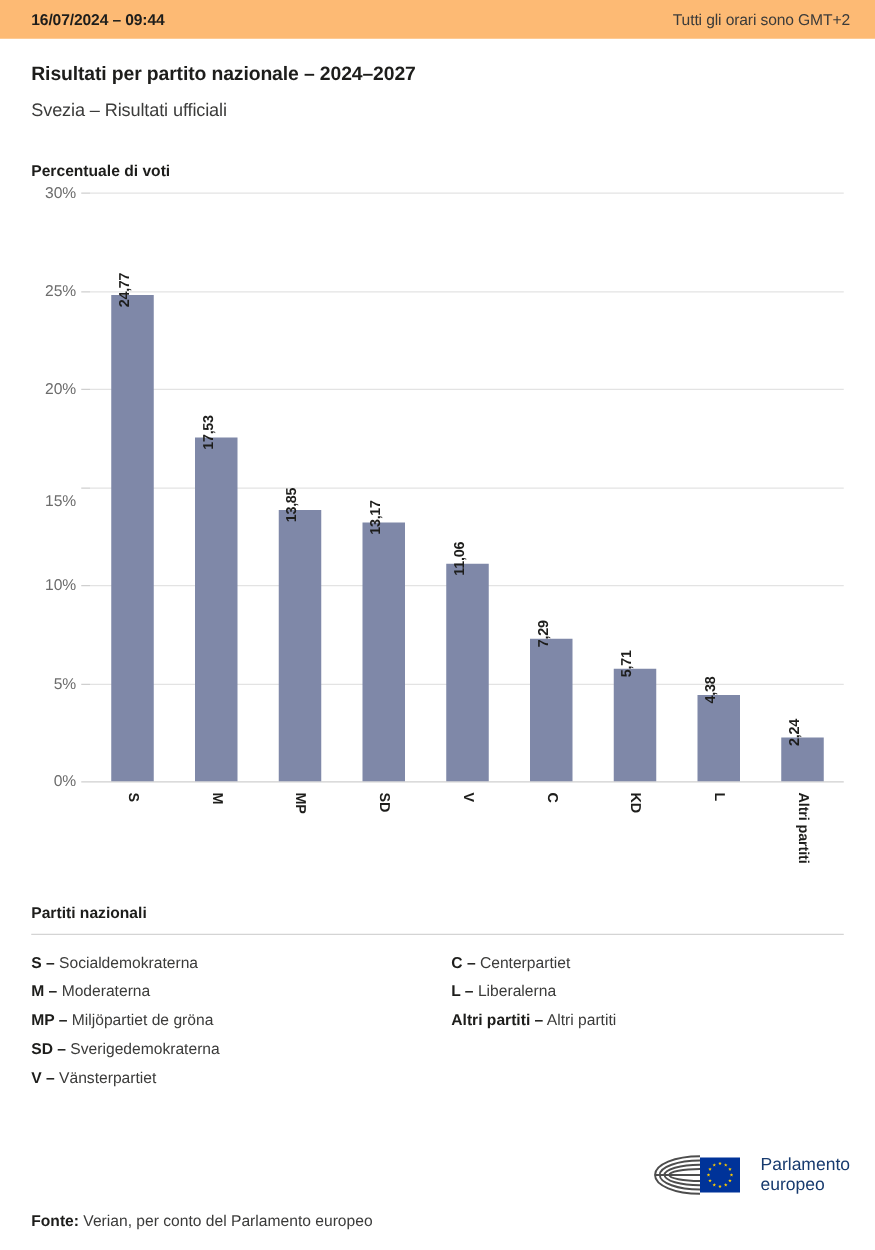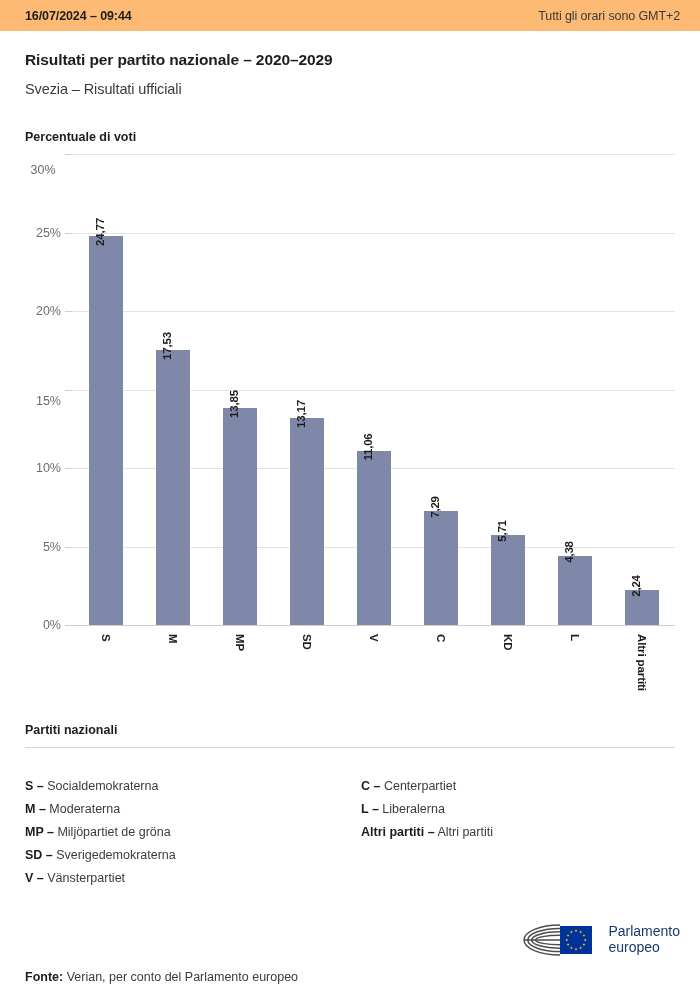--- a/index.html
+++ b/index.html
@@ -168,21 +168,21 @@
   .legend-rule {
     height: 1px;
     background: #d4d4d4;
     margin-top: 10px;
     margin-bottom: 15px;
   }
   .legend-cols {
     display: flex;
     gap: 0;
   }
-  .legend-col { width: 50%; margin-top: 16px; }
+  .legend-col { width: 50%; }
   .legend-col:nth-child(2) { padding-left: 11px; }
   .legend-item {
     font-size: 12.5px;
     color: #3b3b3a;
     margin-bottom: 9px;
     white-space: nowrap;
   }
   .legend-abbr {
     font-weight: bold;
     color: #1d1d1b;
@@ -221,21 +221,21 @@
 </style>
 </head>
 <body>
 
 <div class="topbar">
   <span class="topbar-date">16/07/2024 – 09:44</span>
   <span class="topbar-tz">Tutti gli orari sono GMT+2</span>
 </div>
 
 <div class="page-head">
-  <h1 class="page-title">Risultati per partito nazionale – 2020–2029</h1>
+  <h1 class="page-title">Risultati per partito nazionale – 2024–2027</h1>
   <h2 class="page-subtitle">Svezia – Risultati ufficiali</h2>
 </div>
 
 <div class="chart-block">
   <div class="chart-caption">Percentuale di voti</div>
   <div class="chart">
     <div class="plot">
       <div id="gridlines">
           <div class="gridline baseline" style="top: 471px;">
             <span class="ytick" style="top: 0px;">0%</span>
@@ -255,21 +255,21 @@
           </div>
           <div class="gridline" style="top: 157px;">
             <span class="ytick" style="top: 0px;">20%</span>
             <span class="tickmark"></span>
           </div>
           <div class="gridline" style="top: 78.5px;">
             <span class="ytick" style="top: 0px;">25%</span>
             <span class="tickmark"></span>
           </div>
           <div class="gridline" style="top: 0px;">
-            <span class="ytick" style="top: 16px; text-align: center;">30%</span>
+            <span class="ytick" style="top: 0px;">30%</span>
             <span class="tickmark"></span>
           </div>
         </div>
       <div class="bars" id="bars">
           <div class="bar-slot">
             <div class="bar" style="height: 388.889px; background: rgb(127, 136, 168);">
               <span class="bar-value">24,77</span>
             </div>
             <span class="bar-cat">S</span>
           </div>

